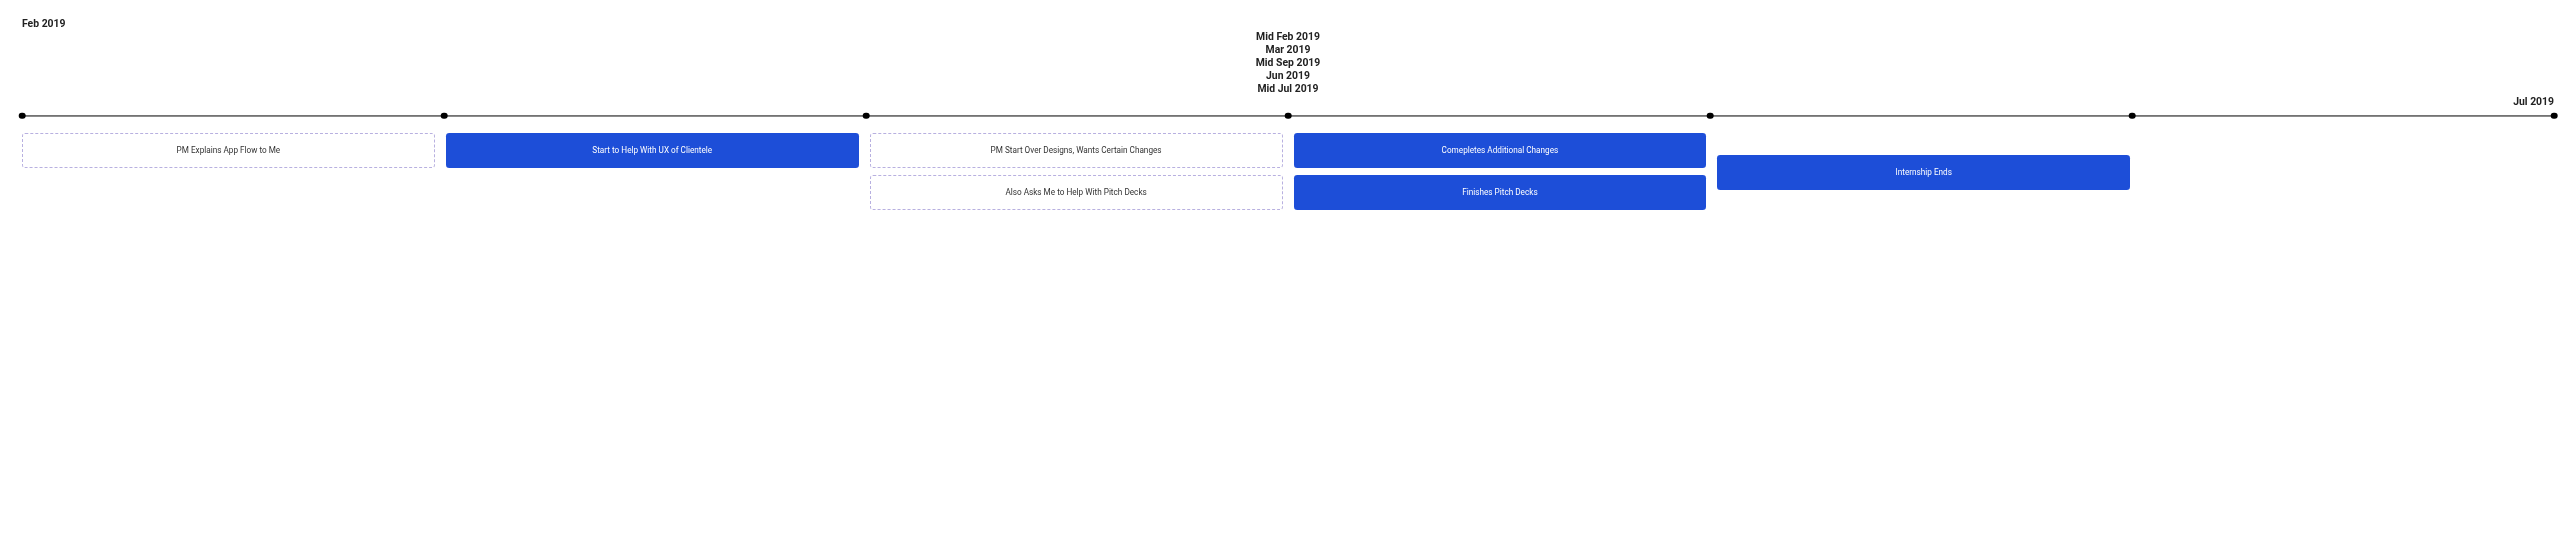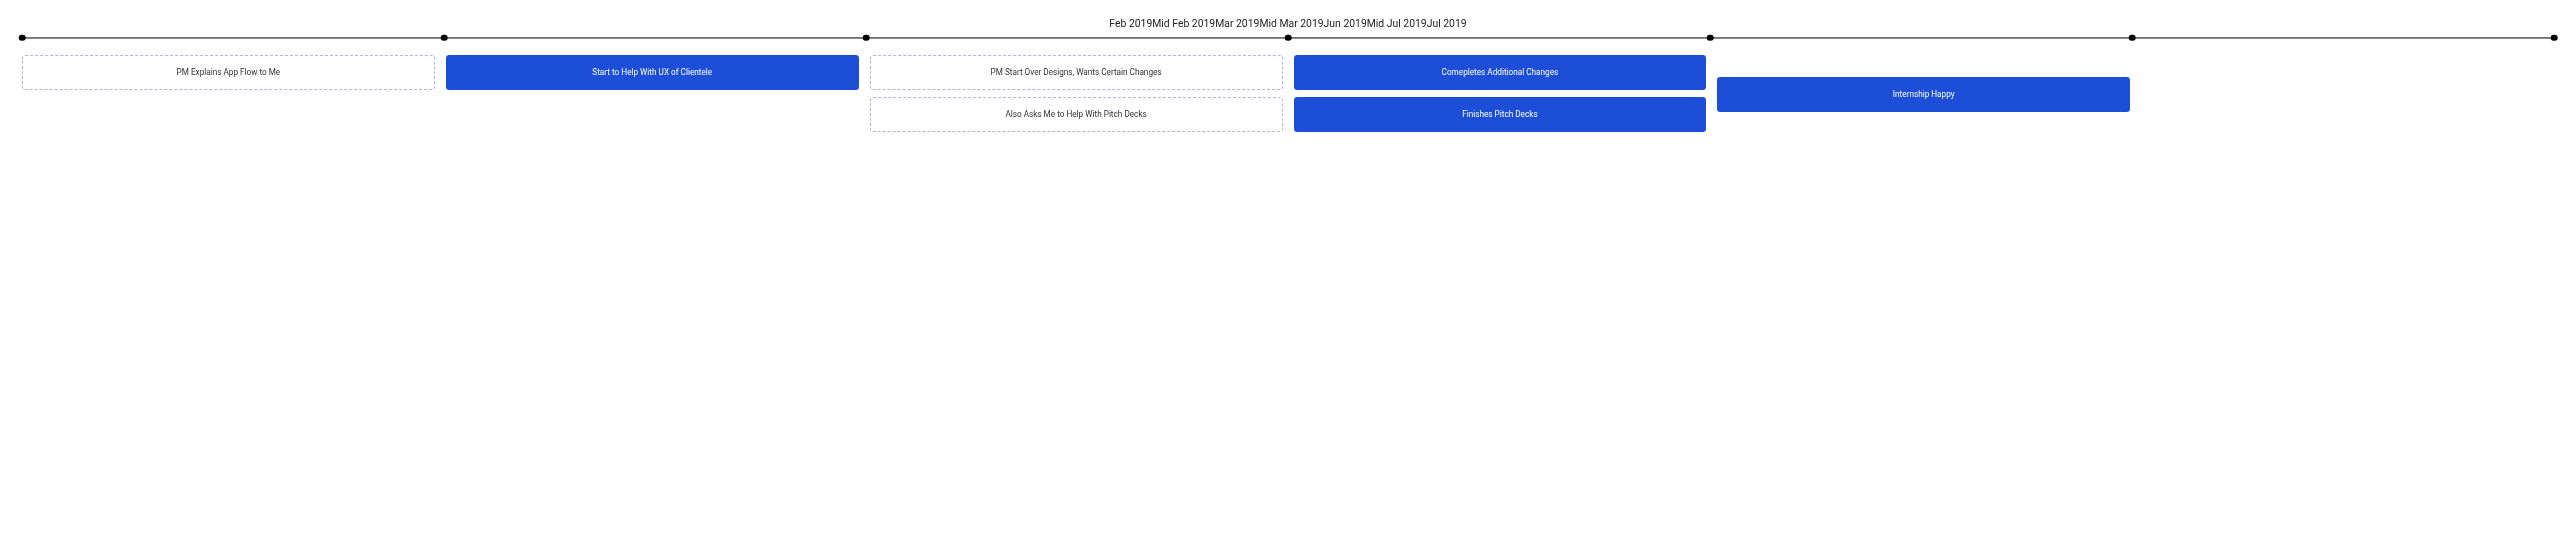--- a/index.html
+++ b/index.html
@@ -9,25 +9,26 @@
     font-family: -apple-system, BlinkMacSystemFont, "Segoe UI", Roboto, "Helvetica Neue", Arial, sans-serif;
     background: #fff;
     color: #222;
   }
   .timeline {
     position: relative;
     width: 100%;
   }
   .labels {
     display: flex;
-    justify-content: center;
-    font-weight: 400;
+    justify-content: flex-start;
+    font-weight: 700;
     font-size: 10.4px;
     color: #222;
     margin-bottom: 4.4px;
+    flex-direction: column;
   }
   .labels > div { white-space: nowrap; }
   .labels > div:first-child { text-align: left; }
   .labels > div:last-child { text-align: right; }
   .labels > div:not(:first-child):not(:last-child) { text-align: center; }
 
   .axis {
     position: relative;
     height: 7.7px;
     margin-bottom: 13px;
@@ -82,21 +83,21 @@
 </style>
 </head>
 <body>
 
 <div class="timeline">
 
   <div class="labels" id="labels">
       <div>Feb 2019</div>
       <div>Mid Feb 2019</div>
       <div>Mar 2019</div>
-      <div>Mid Mar 2019</div>
+      <div>Mid Sep 2019</div>
       <div>Jun 2019</div>
       <div>Mid Jul 2019</div>
       <div>Jul 2019</div>
     </div>
 
   <div class="axis" id="axis">
     <div class="line"></div>
   <div class="dot" style="left: 0%;"></div>
       <div class="dot" style="left: 16.6667%;"></div>
       <div class="dot" style="left: 33.3333%;"></div>
@@ -115,18 +116,18 @@
       </div>
       <div class="col">
         <div class="card dashed">PM Start Over Designs, Wants Certain Changes</div>
         <div class="card dashed">Also Asks Me to Help With Pitch Decks</div>
       </div>
       <div class="col">
         <div class="card solid">Comepletes Additional Changes</div>
         <div class="card solid">Finishes Pitch Decks</div>
       </div>
       <div class="col" style="margin-top: 22px;">
-        <div class="card solid">Internship Happy</div>
+        <div class="card solid">Internship Ends</div>
       </div>
     </div>
 
 </div>
 
 
 </body></html>

